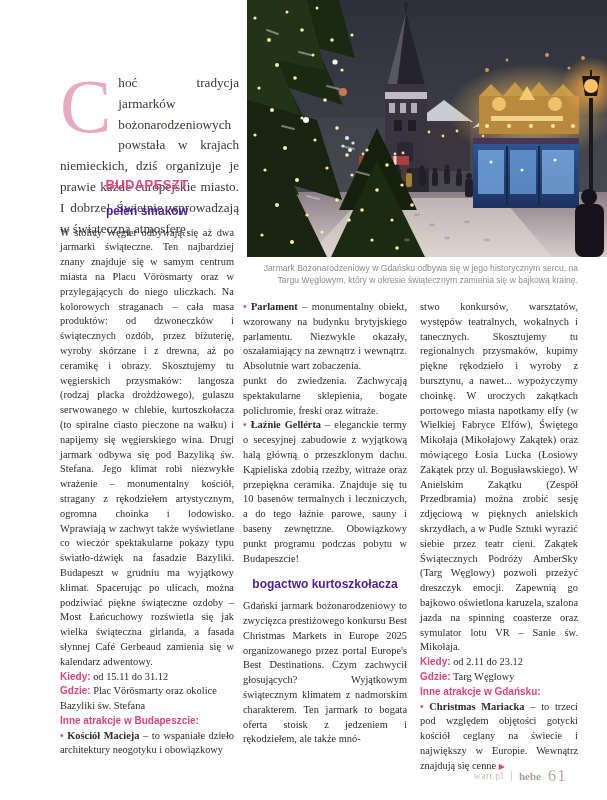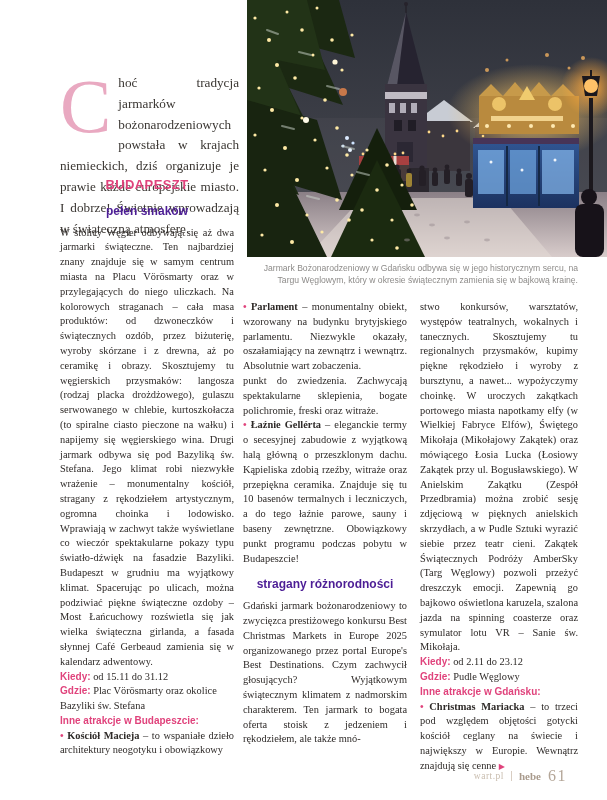--- a/index.html
+++ b/index.html
@@ -286,28 +286,28 @@
       <p class="line"><span class="sg-label">Kiedy:</span><span class="sg-plain"> od 15.11 do 31.12</span></p>
       <p class="line"><span class="sg-label">Gdzie:</span><span class="sg-plain"> Plac Vörösmarty oraz okolice Bazyliki św. Stefana</span></p>
       <p class="line"><span class="sg-label">Inne atrakcje w Budapeszcie:</span></p>
       <p class="para"><span class="sg-bullet">• </span><span class="sg-bold">Kościół Macieja</span><span class="sg-plain"> – to wspaniałe dzieło architektury neogotyku i obowiązkowy</span></p>
     </div>
   <div class="col col2">
       <p class="para"><span class="sg-bullet">• </span><span class="sg-bold">Parlament</span><span class="sg-plain"> – monumentalny obiekt, wzorowany na budynku brytyjskiego parlamentu. Niezwykle okazały, oszałamiający na zewnątrz i wewnątrz. Absolutnie wart zobaczenia.</span></p>
       <p class="para"><span class="sg-plain">punkt do zwiedzenia. Zachwycają spektakularne sklepienia, bogate polichromie, freski oraz witraże.</span></p>
       <p class="para"><span class="sg-bullet">• </span><span class="sg-bold">Łaźnie Gellérta</span><span class="sg-plain"> – eleganckie termy o secesyjnej zabudowie z wyjątkową halą główną o przeszklonym dachu. Kąpieliska zdobią rzeźby, witraże oraz przepiękna ceramika. Znajduje się tu 10 basenów termalnych i leczniczych, a do tego łaźnie parowe, sauny i baseny zewnętrzne. Obowiązkowy punkt programu podczas pobytu w Budapeszcie!</span></p>
       <div class="sec-header">
-        <div class="sec-subtitle">stragany różnorodności</div>
+        <div class="sec-subtitle">bogactwo kurtoszkołacza</div>
       </div>
       <p class="para"><span class="sg-plain">Gdański jarmark bożonarodzeniowy to zwycięzca prestiżowego konkursu Best Christmas Markets in Europe 2025 organizowanego przez portal Europe's Best Destinations. Czym zachwycił głosujących? Wyjątkowym świątecznym klimatem z nadmorskim charakterem. Ten jarmark to bogata oferta stoisk z jedzeniem i rękodziełem, ale także mnó-</span></p>
     </div>
   <div class="col col3">
       <p class="para"><span class="sg-plain">stwo konkursów, warsztatów, występów teatralnych, wokalnych i tanecznych. Skosztujemy tu regionalnych przysmaków, kupimy piękne rękodzieło i wyroby z bursztynu, a nawet... wypożyczymy choinkę. W uroczych zakątkach portowego miasta napotkamy elfy (w Wielkiej Fabryce Elfów), Świętego Mikołaja (Mikołajowy Zakątek) oraz mówiącego Łosia Lucka (Łosiowy Zakątek przy ul. Bogusławskiego). W Anielskim Zakątku (Zespół Przedbramia) można zrobić sesję zdjęciową w pięknych anielskich skrzydłach, a w Pudle Sztuki wyrazić siebie przez teatr cieni. Zakątek Świątecznych Podróży AmberSky (Targ Węglowy) pozwoli przeżyć dreszczyk emocji. Zapewnią go bajkowo oświetlona karuzela, szalona jazda na spinning coasterze oraz symulator lotu VR – Sanie św. Mikołaja.</span></p>
       <p class="line"><span class="sg-label">Kiedy:</span><span class="sg-plain"> od 2.11 do 23.12</span></p>
-      <p class="line"><span class="sg-label">Gdzie:</span><span class="sg-plain"> Pudle Węglowy</span></p>
+      <p class="line"><span class="sg-label">Gdzie:</span><span class="sg-plain"> Targ Węglowy</span></p>
       <p class="line"><span class="sg-label">Inne atrakcje w Gdańsku:</span></p>
       <p class="para"><span class="sg-bullet">• </span><span class="sg-bold">Christmas Mariacka</span><span class="sg-plain"> – to trzeci pod względem objętości gotycki kościół ceglany na świecie i największy w Europie. Wewnątrz znajdują się cenne </span><span class="sg-arrow">▶</span></p>
     </div>
 
   <div class="footer">
     <span class="f-site">wart.pl</span>
     <span class="f-sep"></span>
     <span class="f-brand">hebe</span>
     <span class="f-num">61</span>
   </div>

